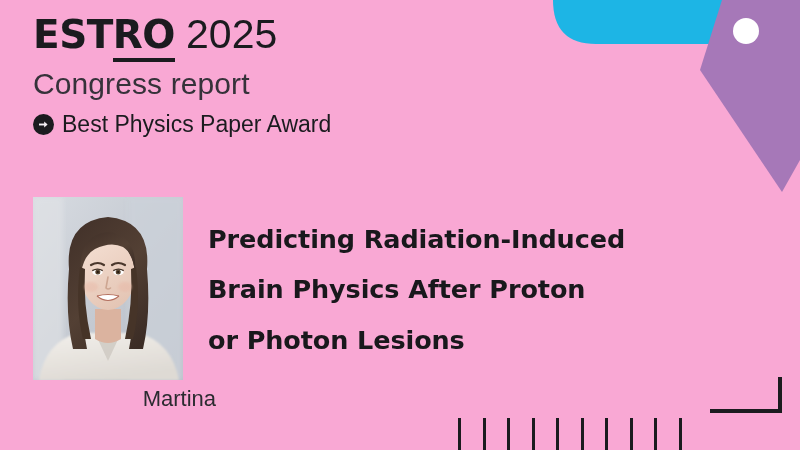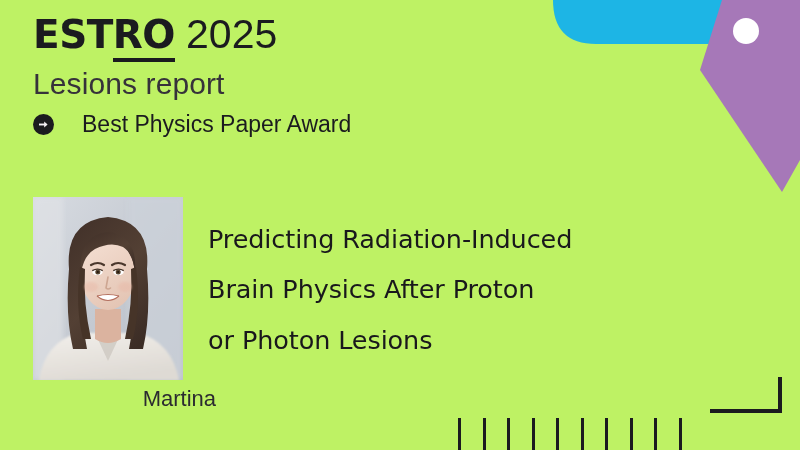--- a/index.html
+++ b/index.html
@@ -13,21 +13,21 @@
     overflow: hidden;
     background: #f4eff4;
     font-family: "Liberation Sans", sans-serif;
     -webkit-font-smoothing: antialiased;
   }
 
   #card {
     position: relative;
     width: 800px;
     height: 450px;
-    background: #bef264;
+    background: #f9a8d4;
     overflow: hidden;
   }
 
   
   .deco-layer {
     position: absolute;
     inset: 0;
     pointer-events: none;
   }
   .deco-svg {
@@ -105,21 +105,20 @@
   .arrow-circle svg {
     display: block;
   }
   .award-label {
     font-family: "Liberation Sans", sans-serif;
     font-weight: 400;
     font-size: 23px;
     color: #1b1b1f;
     line-height: 1;
     letter-spacing: 0px;
-    margin-left: 20px;
   }
 
   
   .portrait-wrap {
     position: absolute;
     left: 33px;
     top: 197px;
     width: 150px;
     height: 183px;
   }
@@ -150,21 +149,21 @@
   }
   .person-name span { display: block; text-align: right; }
 
   
   .title {
     position: absolute;
     left: 208px;
     top: 214px;
     width: 520px;
     font-family: "DejaVu Sans", sans-serif;
-    font-weight: 400;
+    font-weight: 700;
     font-size: 25.5px;
     line-height: 1.98;
     color: #19181c;
     letter-spacing: -0.1px;
   }
   .title span { display: block; }
 
   
   .ticks {
     position: absolute;
@@ -220,21 +219,21 @@
     </svg>
   </div>
 
   <div class="header">
 
     <div class="logo-line">
       <span class="logo-estro"><span>EST</span><span class="under">RO</span></span>
       <span class="logo-year">2025</span>
     </div>
 
-    <div class="congress-report">Lesions report</div>
+    <div class="congress-report">Congress report</div>
 
     <div class="award-row">
       <span class="arrow-circle">
         <svg width="13" height="13" viewBox="0 0 13 13" xmlns="http://www.w3.org/2000/svg">
           <path d="M 2 6.5 L 9.2 6.5" stroke="#f4eff4" stroke-width="1.9" stroke-linecap="butt"></path>
           <path d="M 7.2 3.4 L 10.6 6.5 L 7.2 9.6 Z" fill="#f4eff4"></path>
         </svg>
       </span>
       <span class="award-label">Best Physics Paper Award</span>
     </div>

